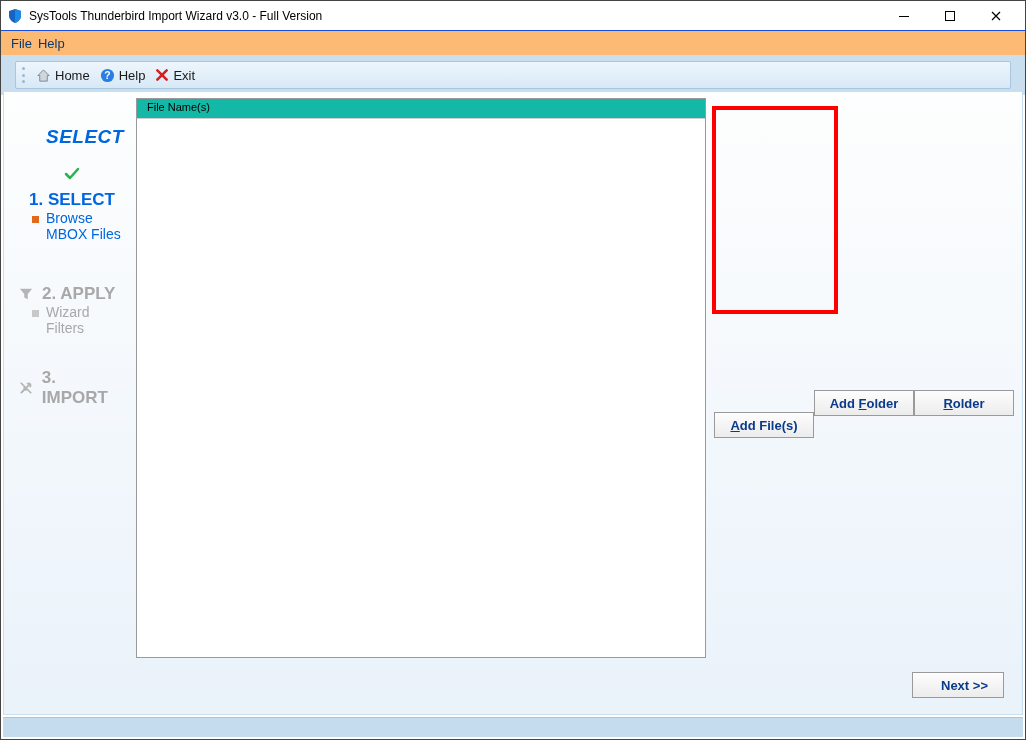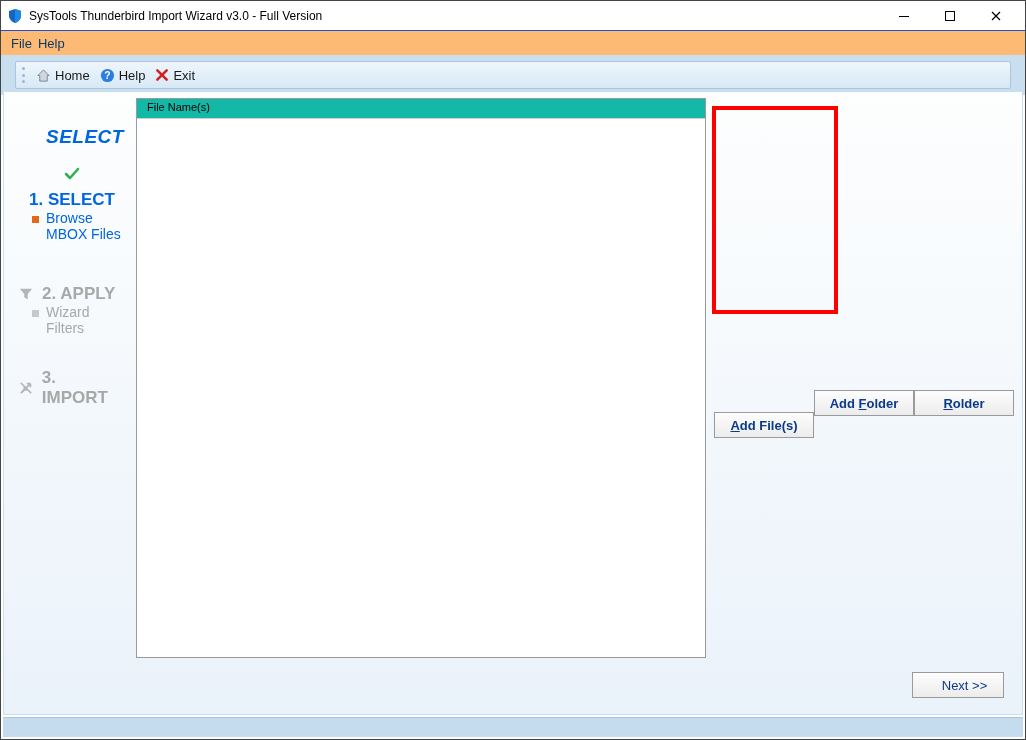--- a/index.html
+++ b/index.html
@@ -173,21 +173,21 @@
   .action-btn.first { margin-top: 44px; }
   .action-btn .ul { text-decoration: underline; }
 
   .next-btn {
     position:absolute;
     bottom: 16px; right: 18px;
     width: 92px; height: 26px;
     background: linear-gradient(#fdfdfd, #ececec);
     border: 1px solid #9a9a9a;
     font-size: 13px;
-    font-weight: 400;
+    font-weight: 700;
     color: #0a3a8a;
     cursor: default;
     padding-left: 13px;
   }
 
   
   .statusbar {
     position:absolute;
     left:2px; right:2px; bottom:2px;
     height: 20px;

